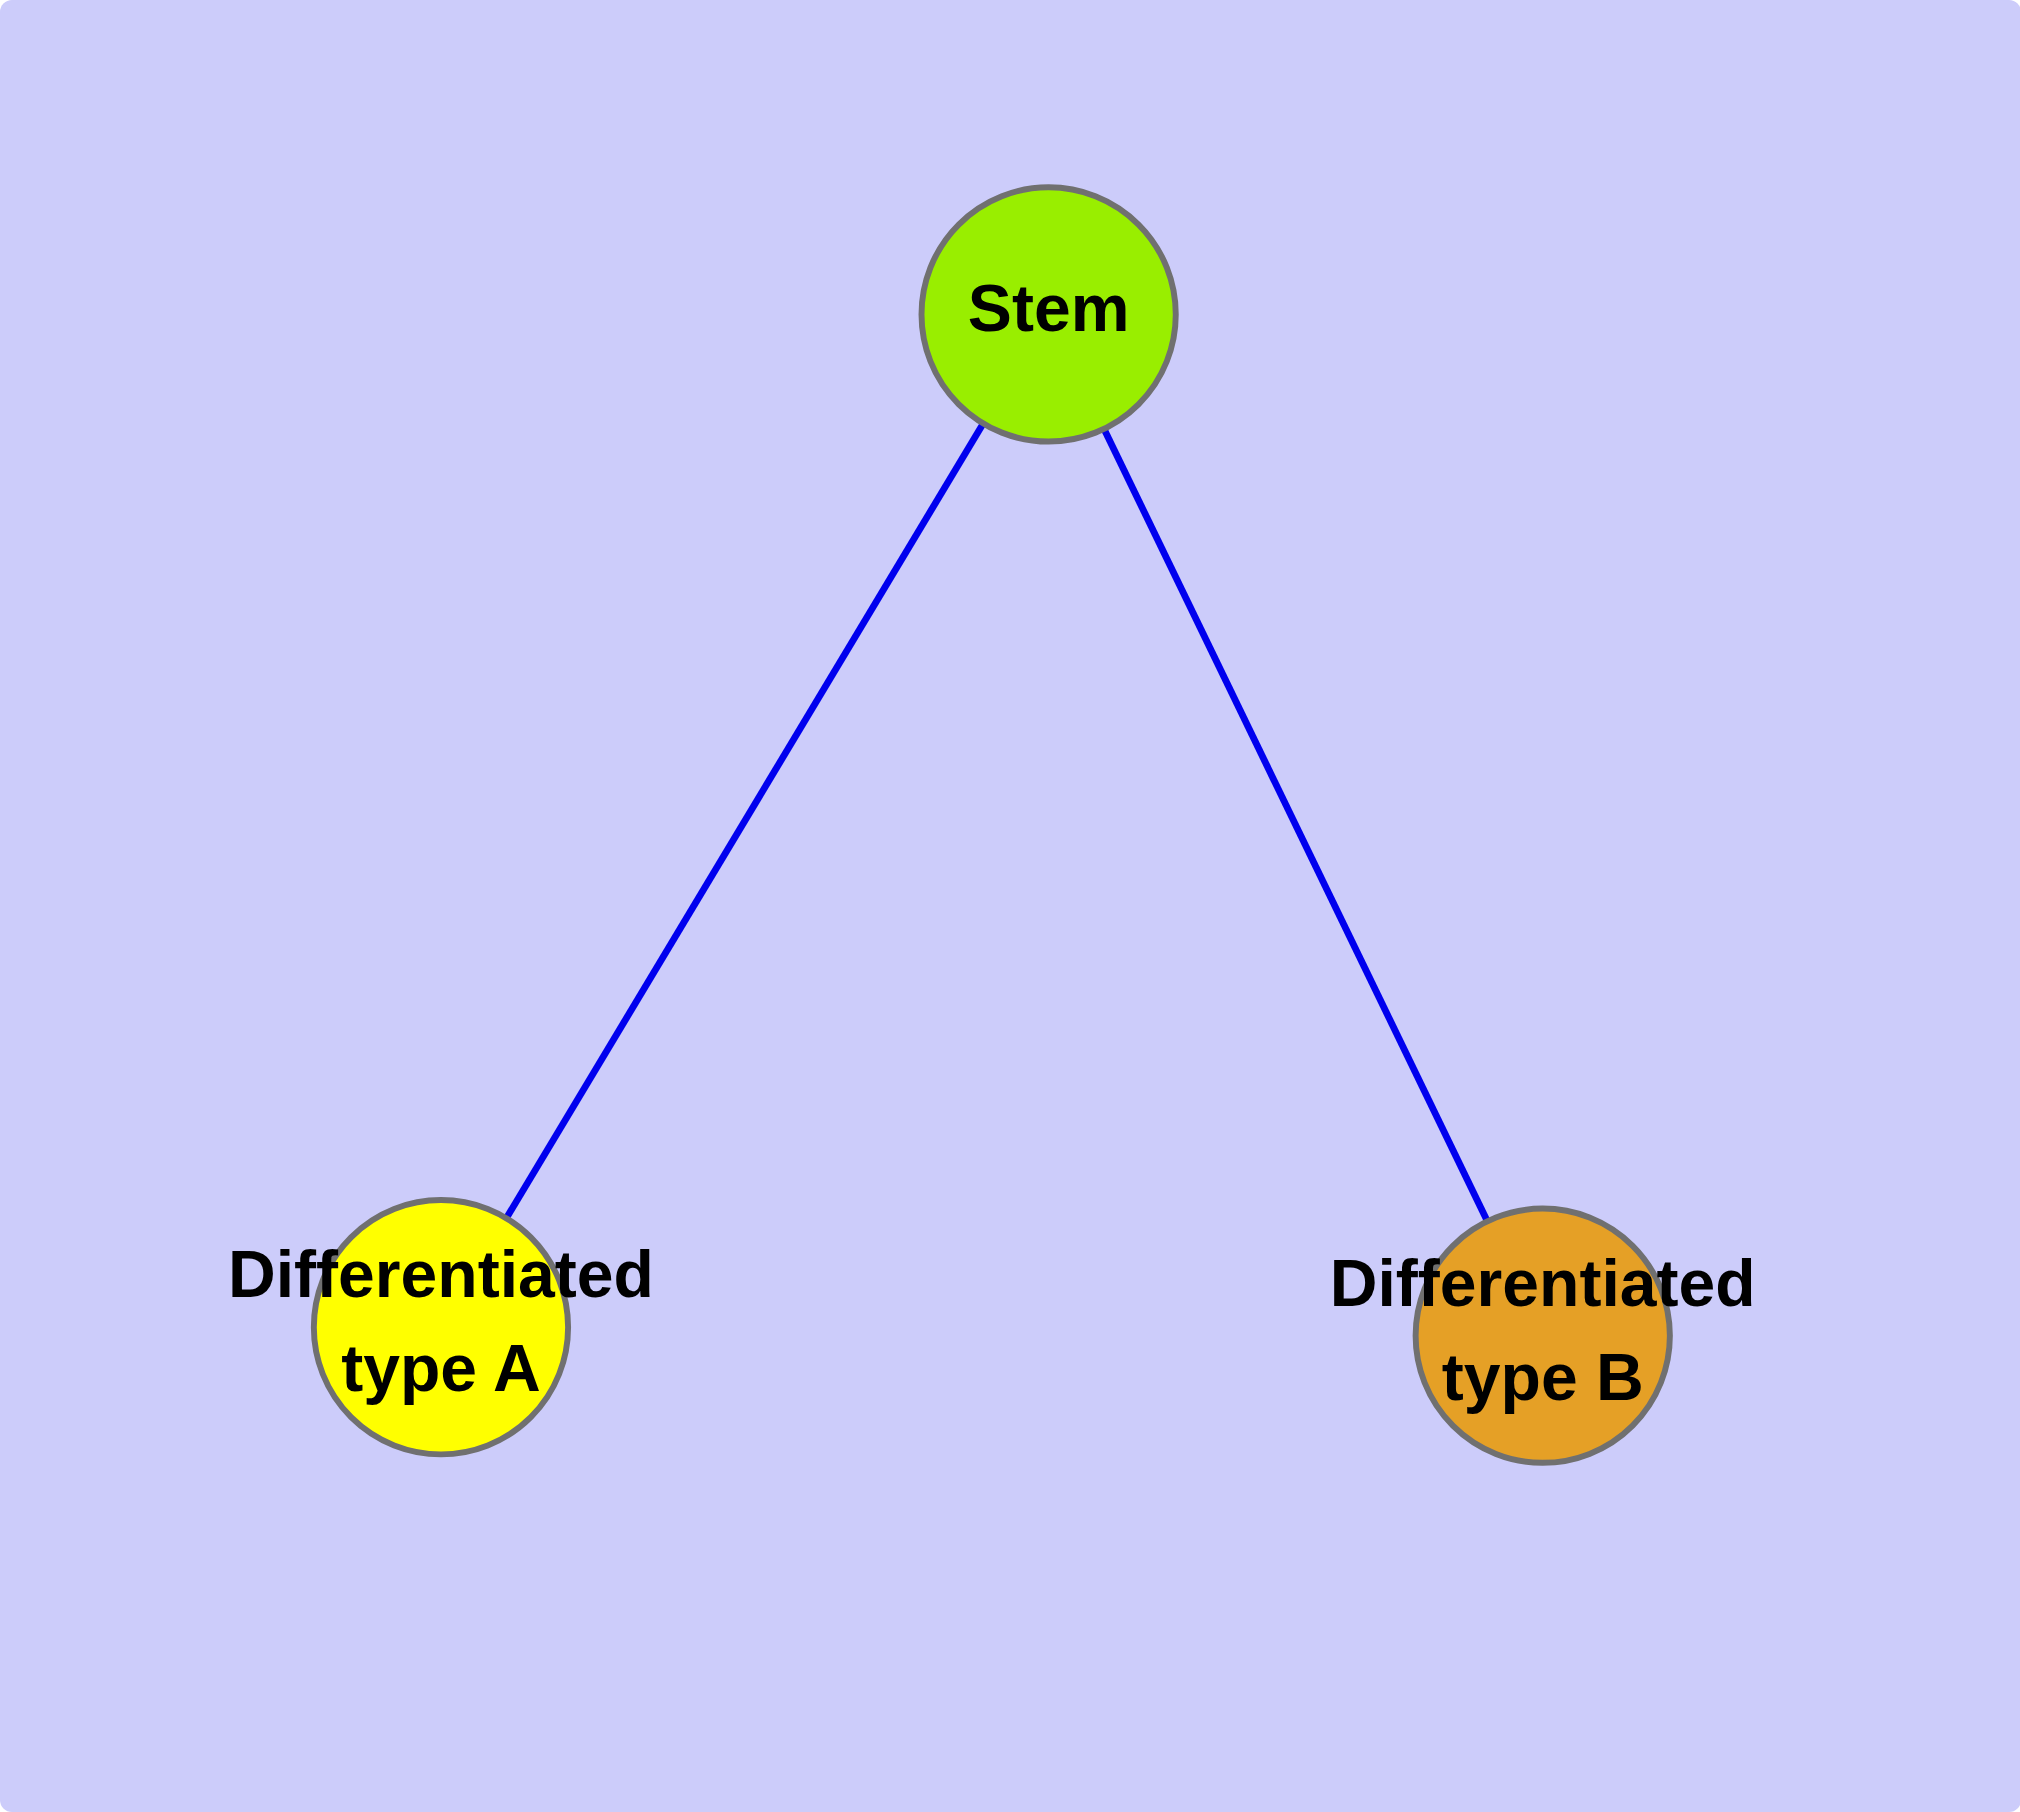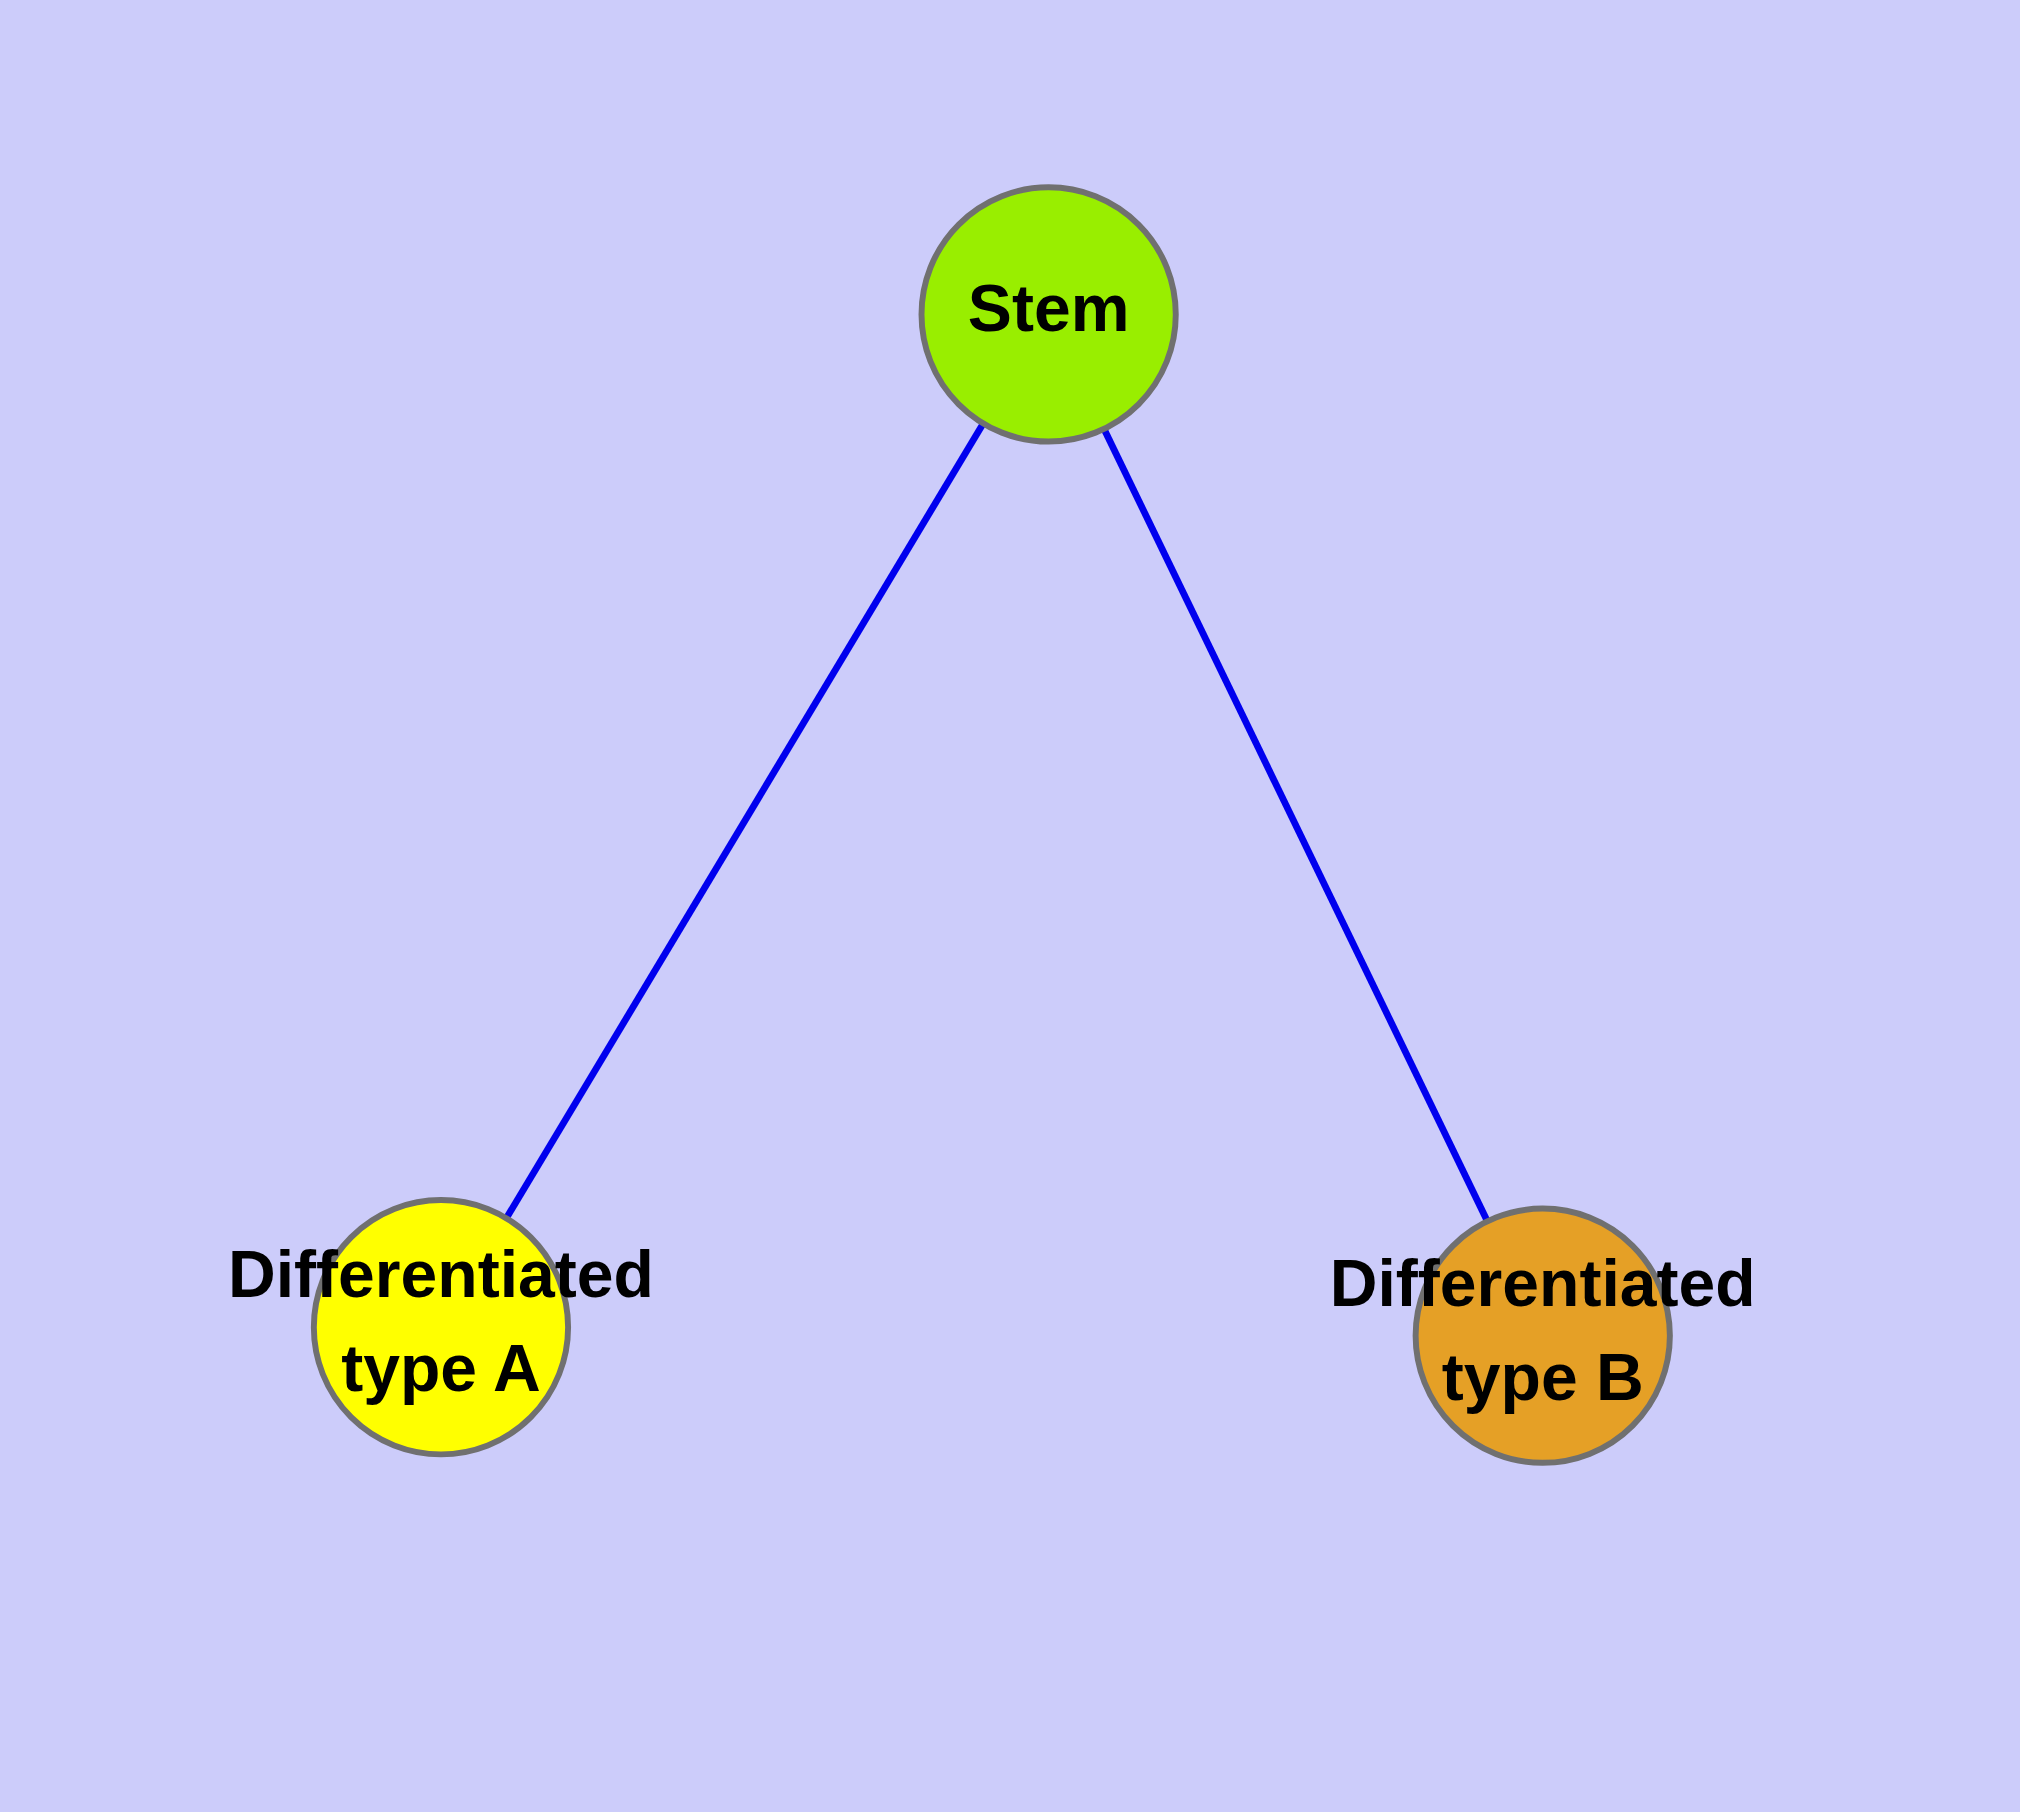--- a/index.html
+++ b/index.html
@@ -7,20 +7,21 @@
     margin: 0;
     padding: 0;
     background: #ffffff;
   }
   #canvas {
     position: relative;
     width: 2021px;
     height: 1812px;
     overflow: hidden;
     font-family: "Liberation Sans", sans-serif;
+    border-radius: 12px;
   }
   #bg-layer {
     position: absolute;
     inset: 0;
     background: #ccccfa;
   }
   #graph-svg {
     position: absolute;
     inset: 0;
     width: 2021px;

